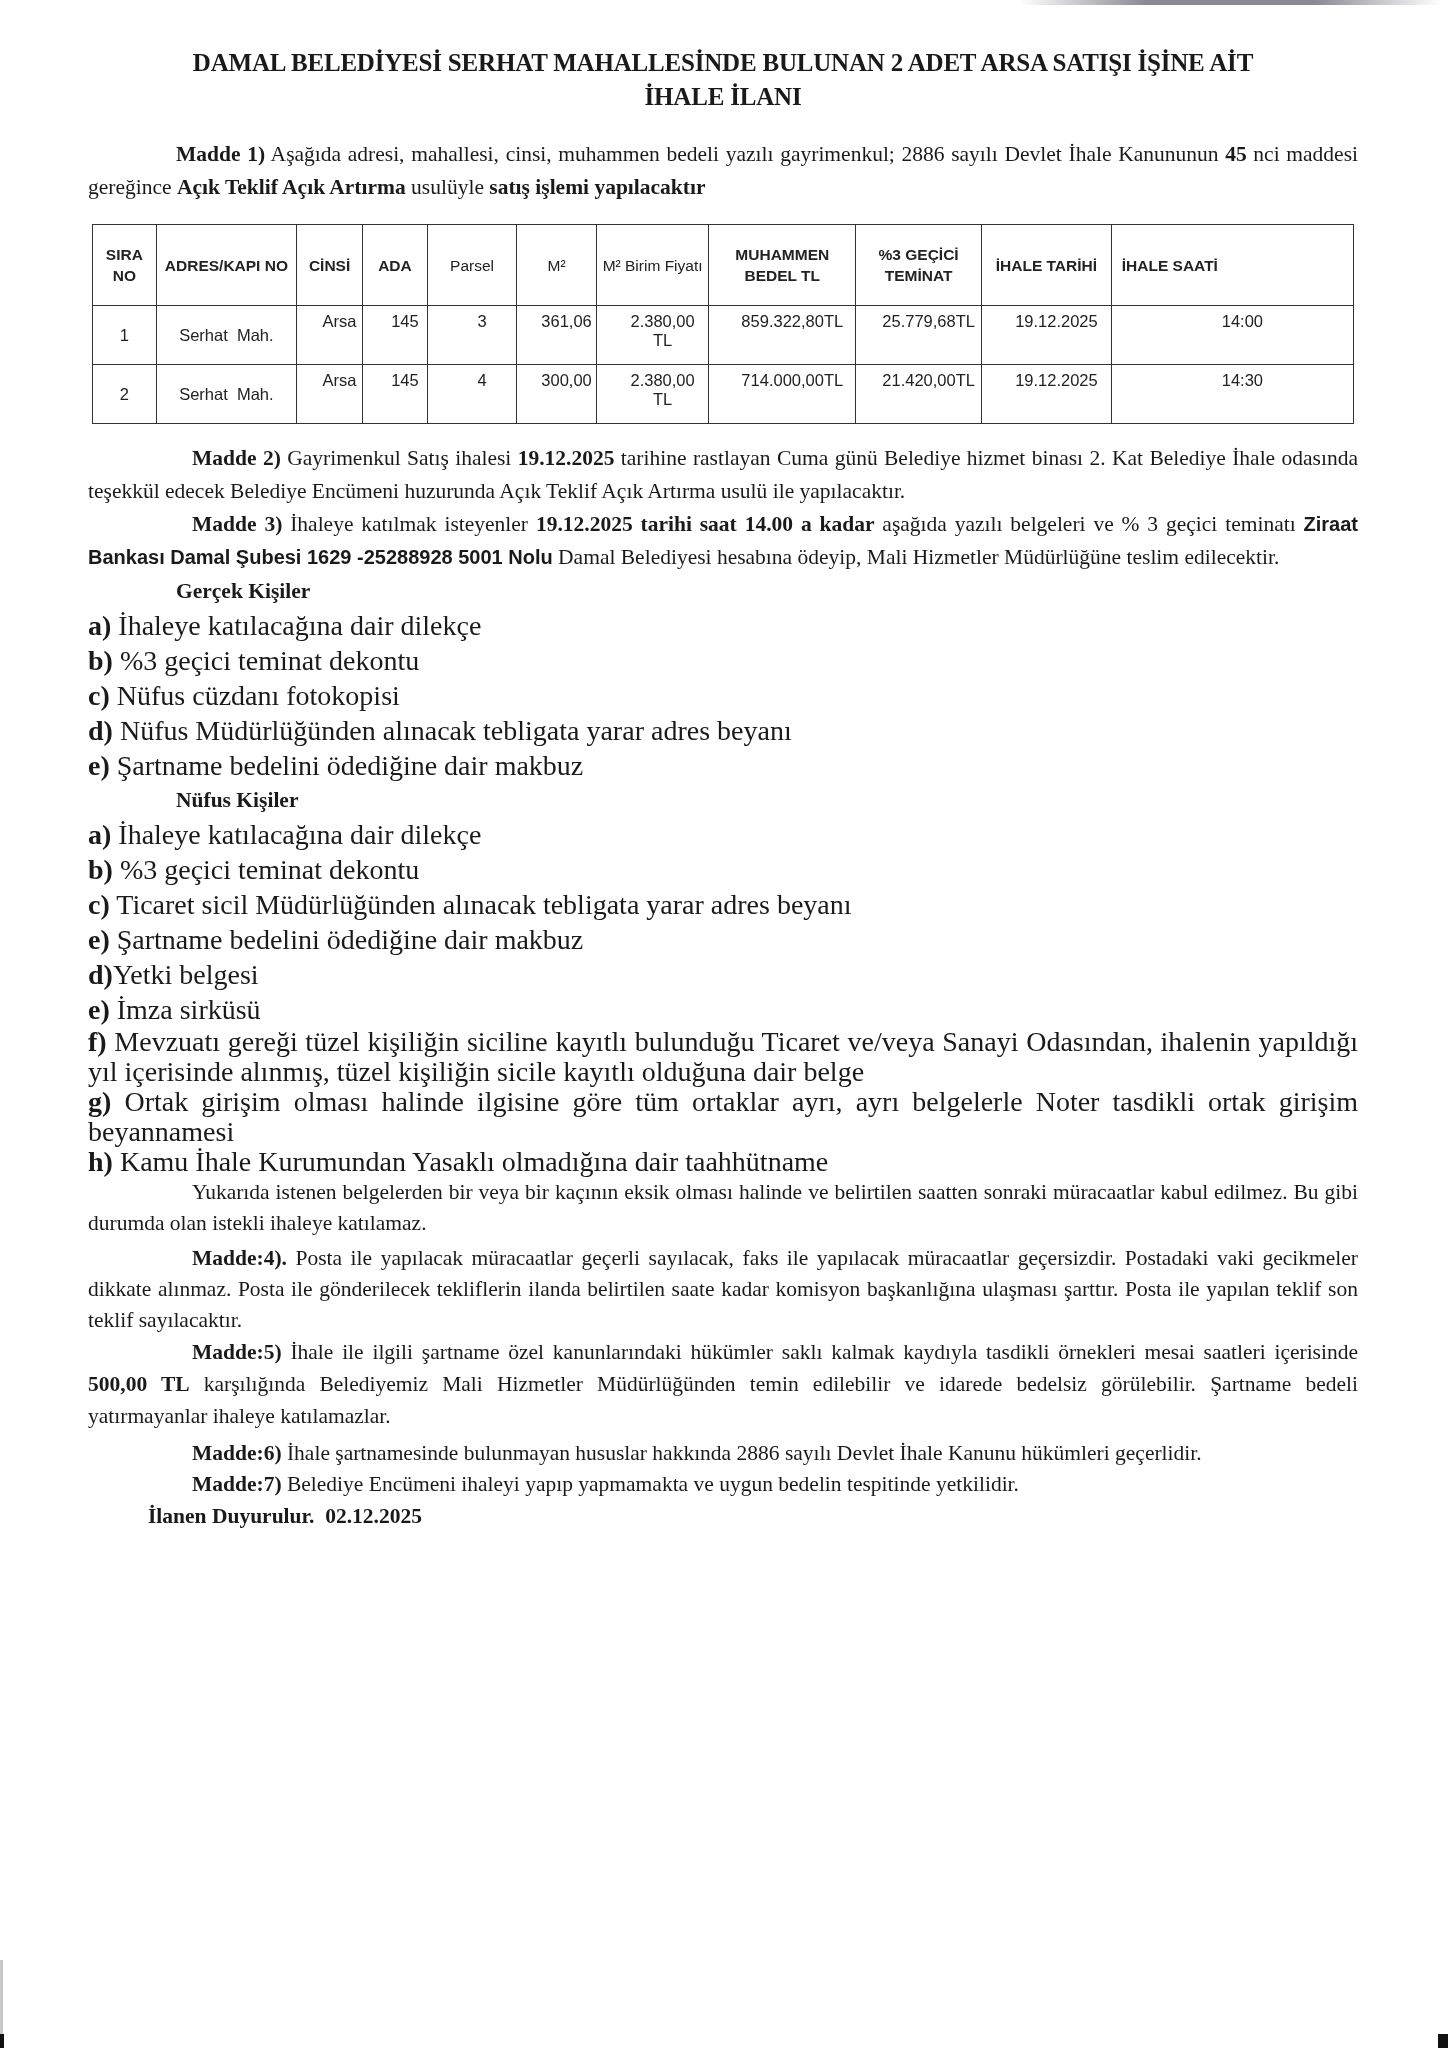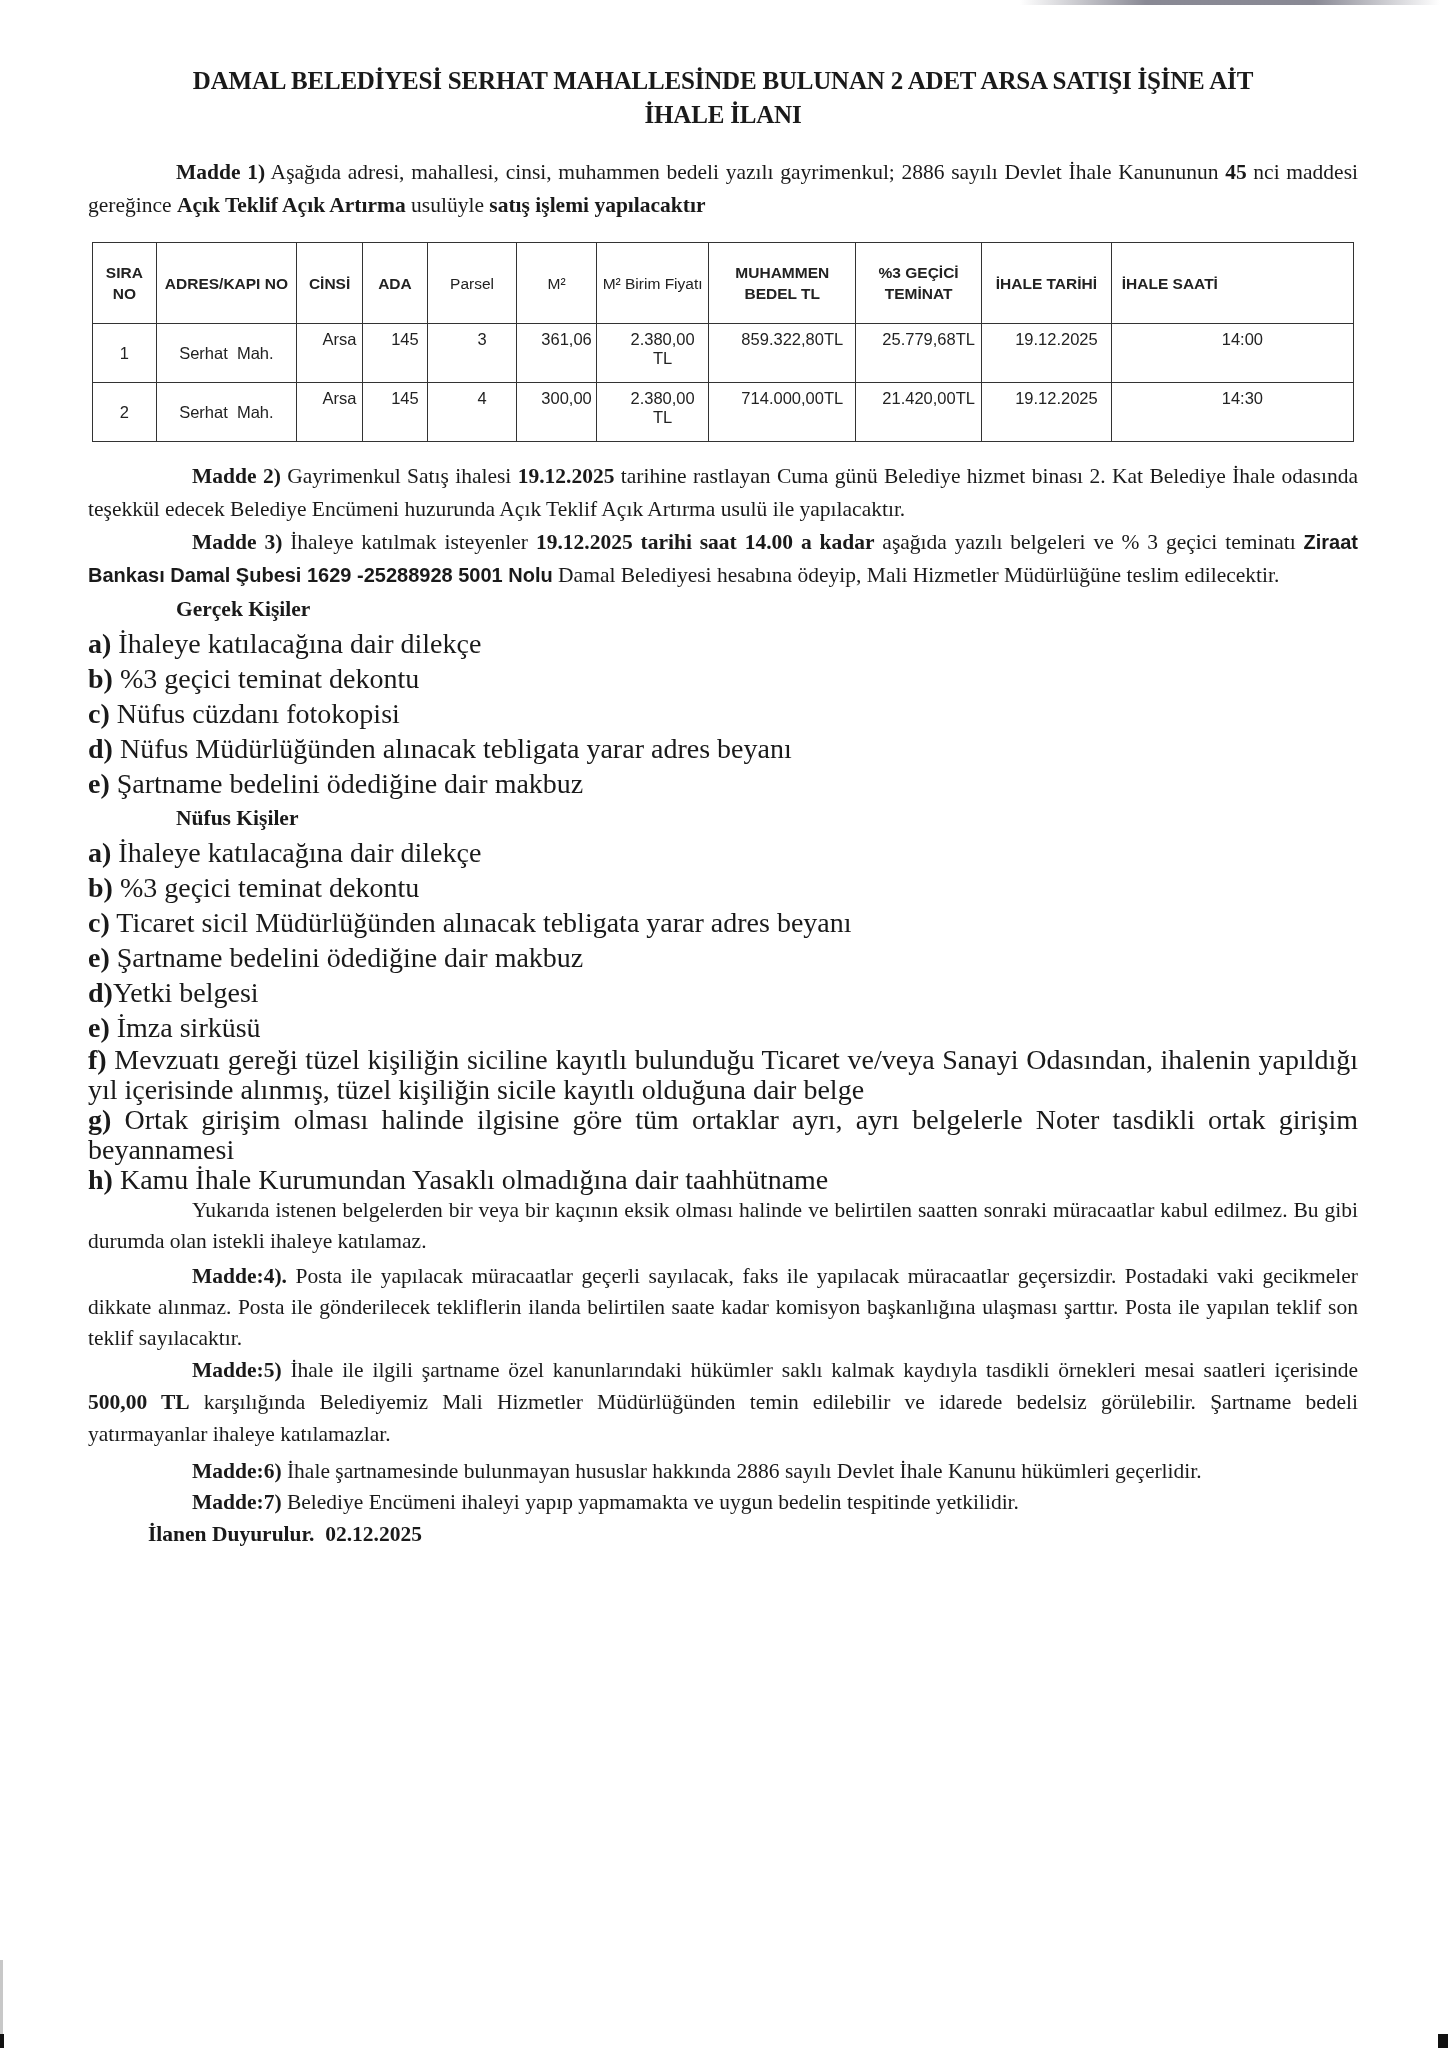--- a/index.html
+++ b/index.html
@@ -35,21 +35,21 @@
     }
     .scan-corner-right {
       position: absolute;
       bottom: 0; right: 0;
       width: 10px; height: 14px;
       background: #111;
     }
     .page {
       position: absolute;
       left: 88px;
-      top: 64px;
+      top: 46px;
       width: 1270px;
     }
     .title {
       text-align: center;
       font-weight: bold;
       font-size: 25px;
       line-height: 34px;
       letter-spacing: -0.2px;
       margin: 0;
       font-family: "Liberation Serif", serif;

